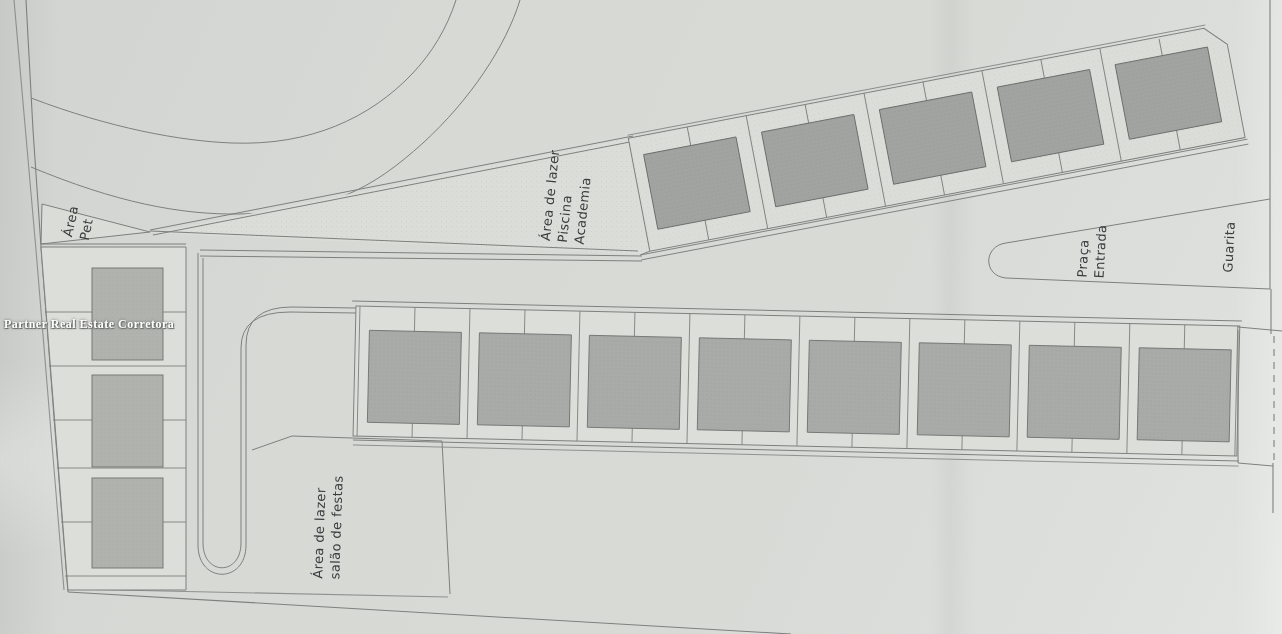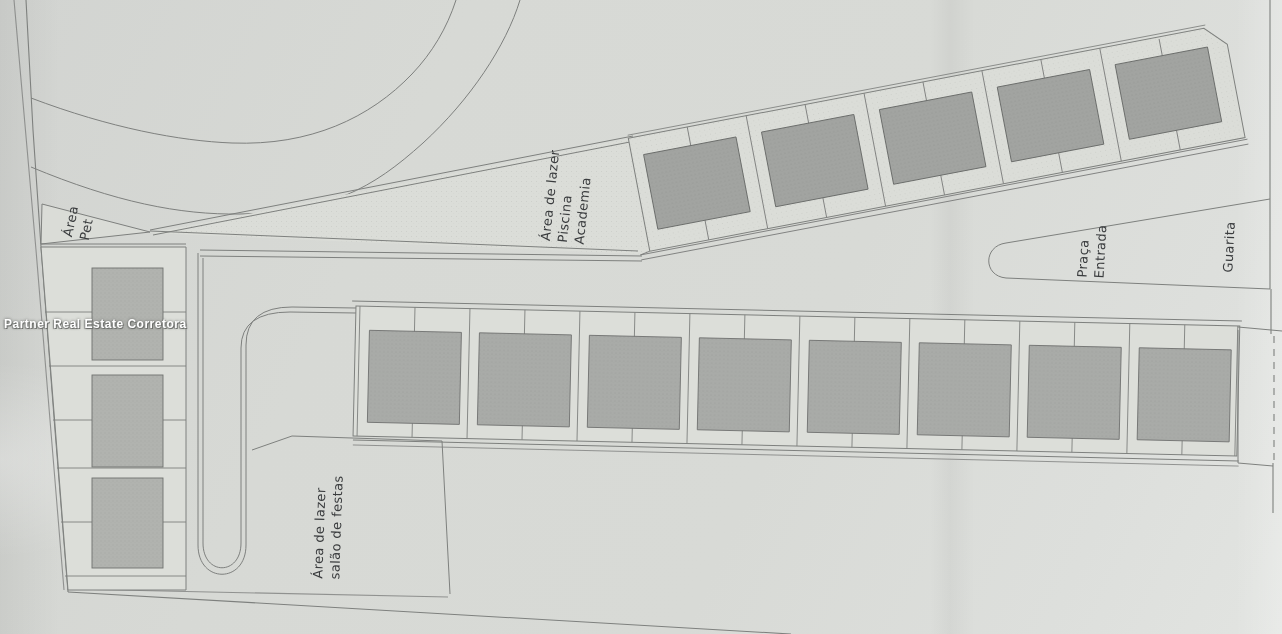--- a/index.html
+++ b/index.html
@@ -22,21 +22,21 @@
     font-size:13px;
     line-height:17px;
     letter-spacing:.4px;
     white-space:nowrap;
     transform-origin:center center;
   }
   .lbl span{display:block;}
   .watermark{
     position:absolute;
     left:4px;top:317px;
-    font-family:Liberation Sans, sans-serif;
+    font-family:Liberation Serif, serif;
     font-weight:bold;
     font-size:12px;
     letter-spacing:.5px;
     color:#ffffff;
     text-shadow:1px 1px 0 #6f716e, -1px 1px 1px #8a8c89, 0 0 3px #5f615e;
   }
 </style>
 </head>
 <body>
 

